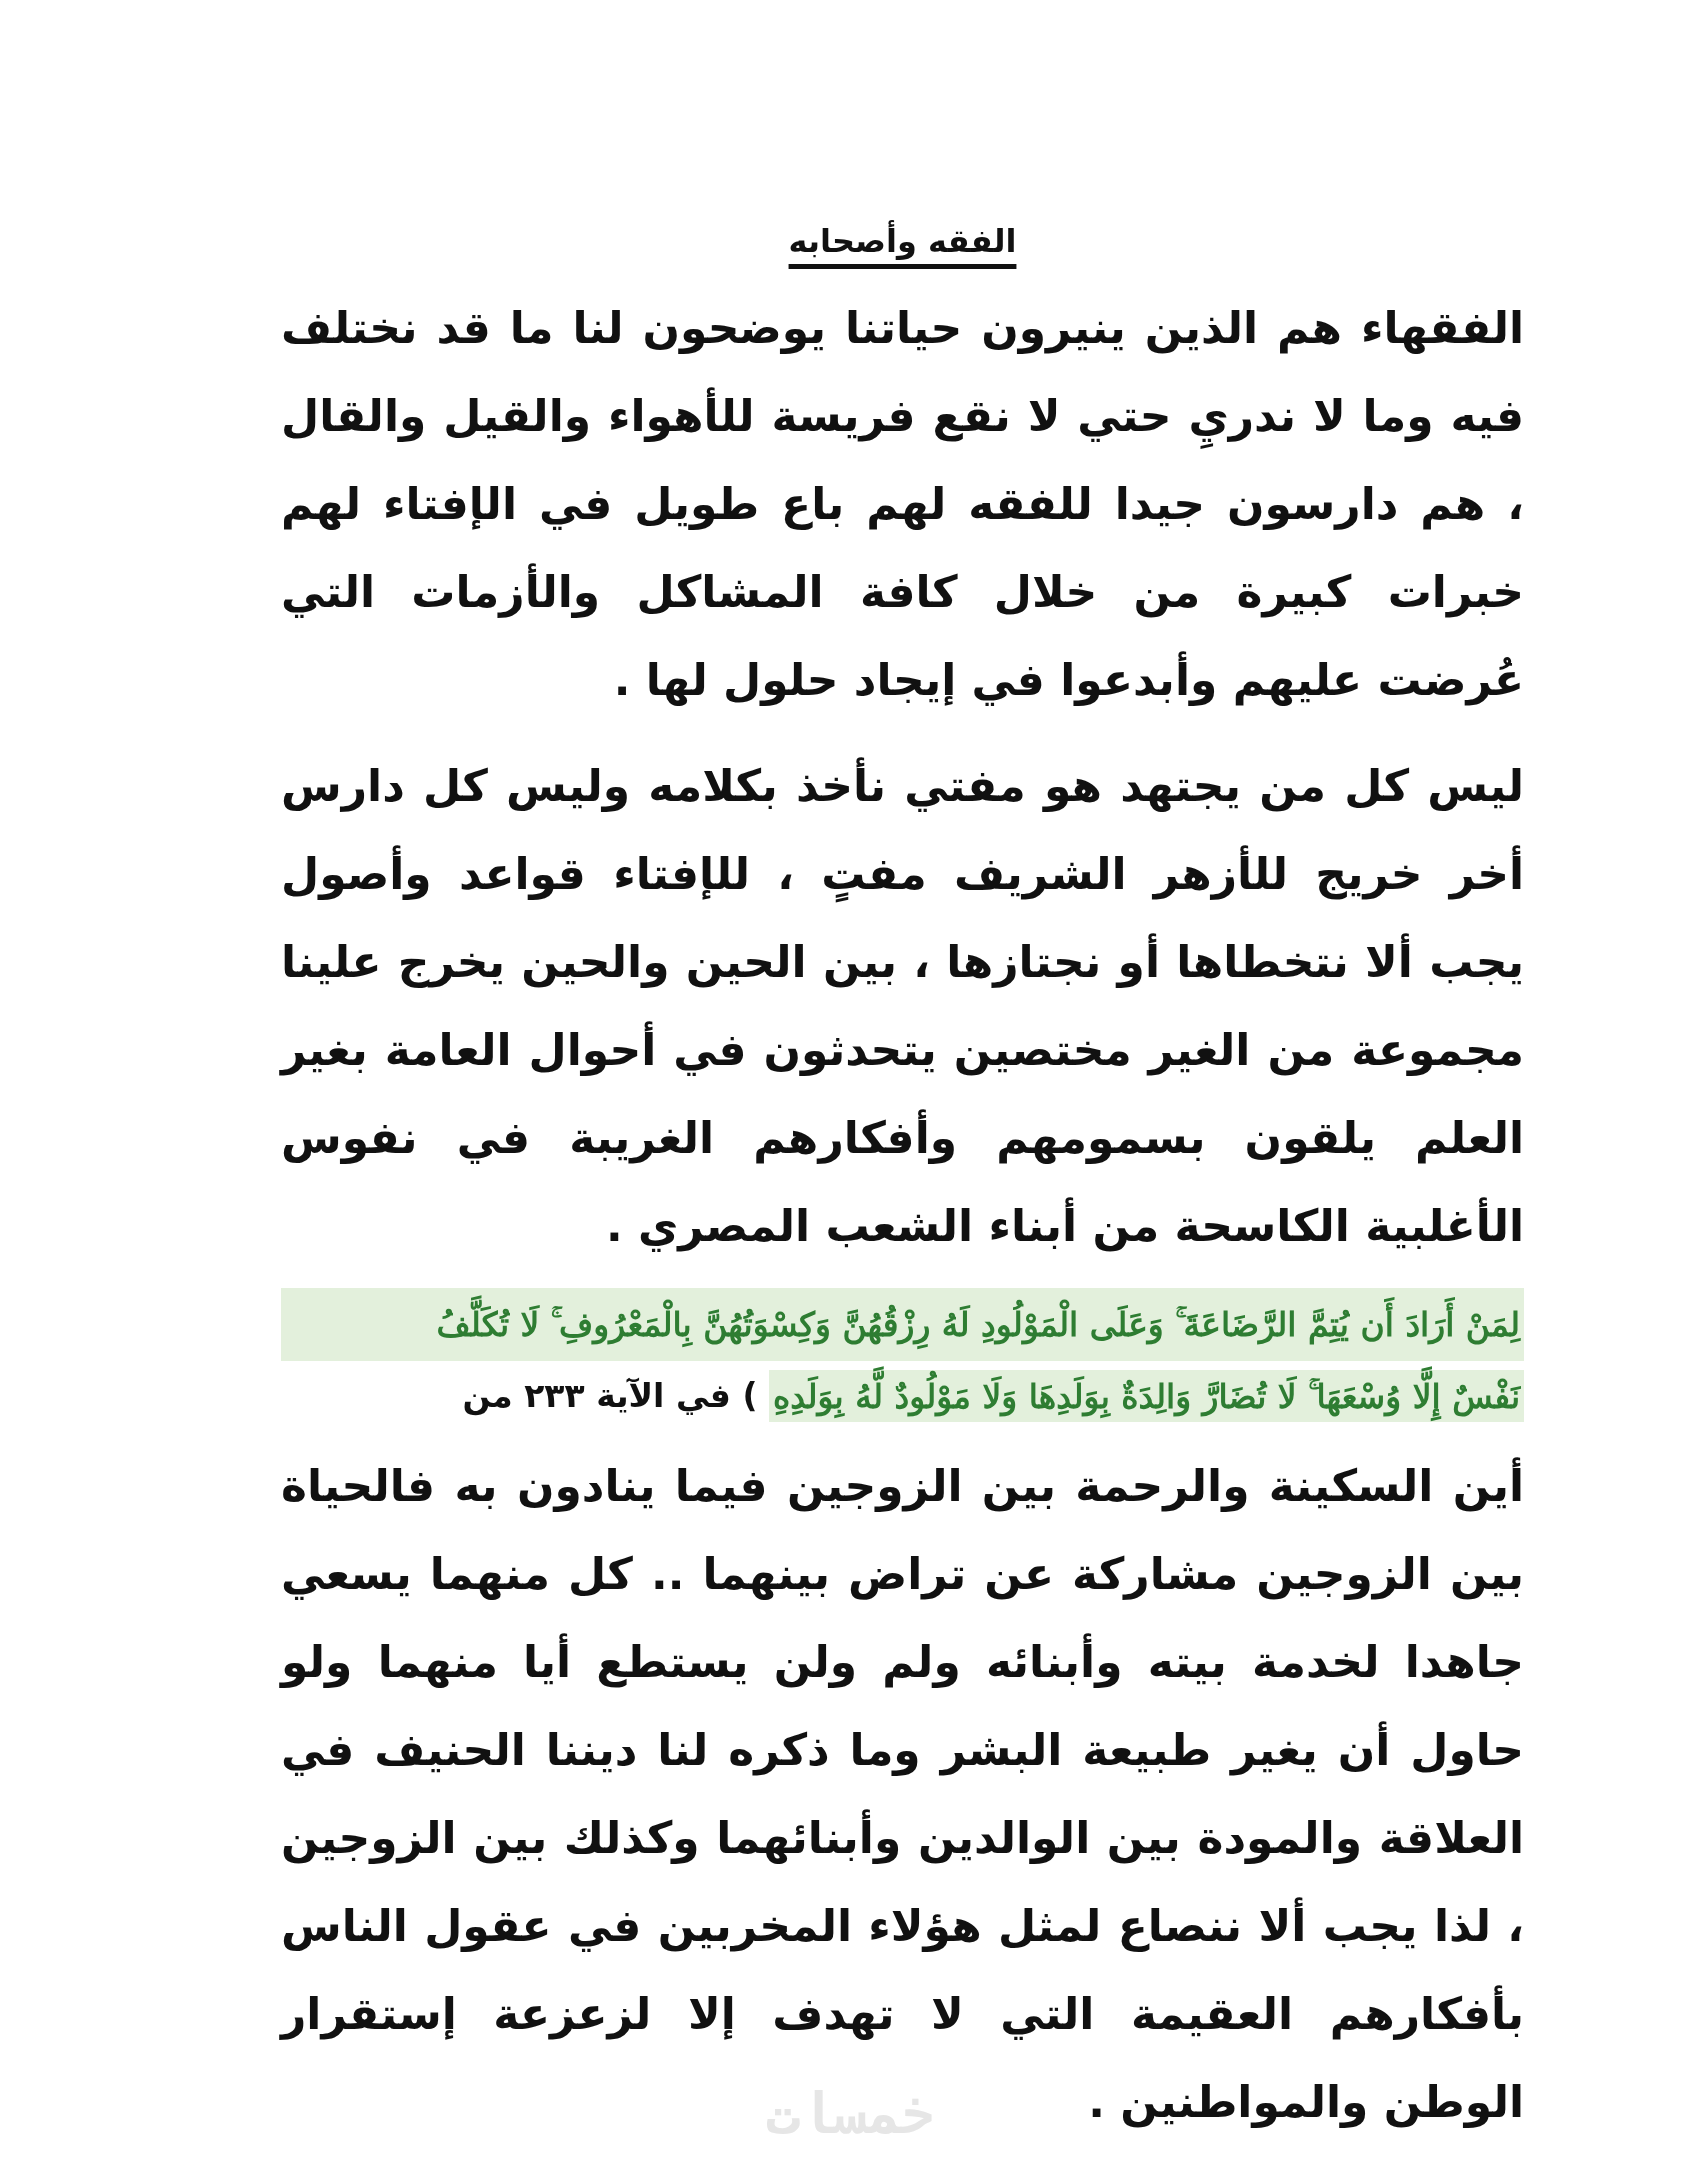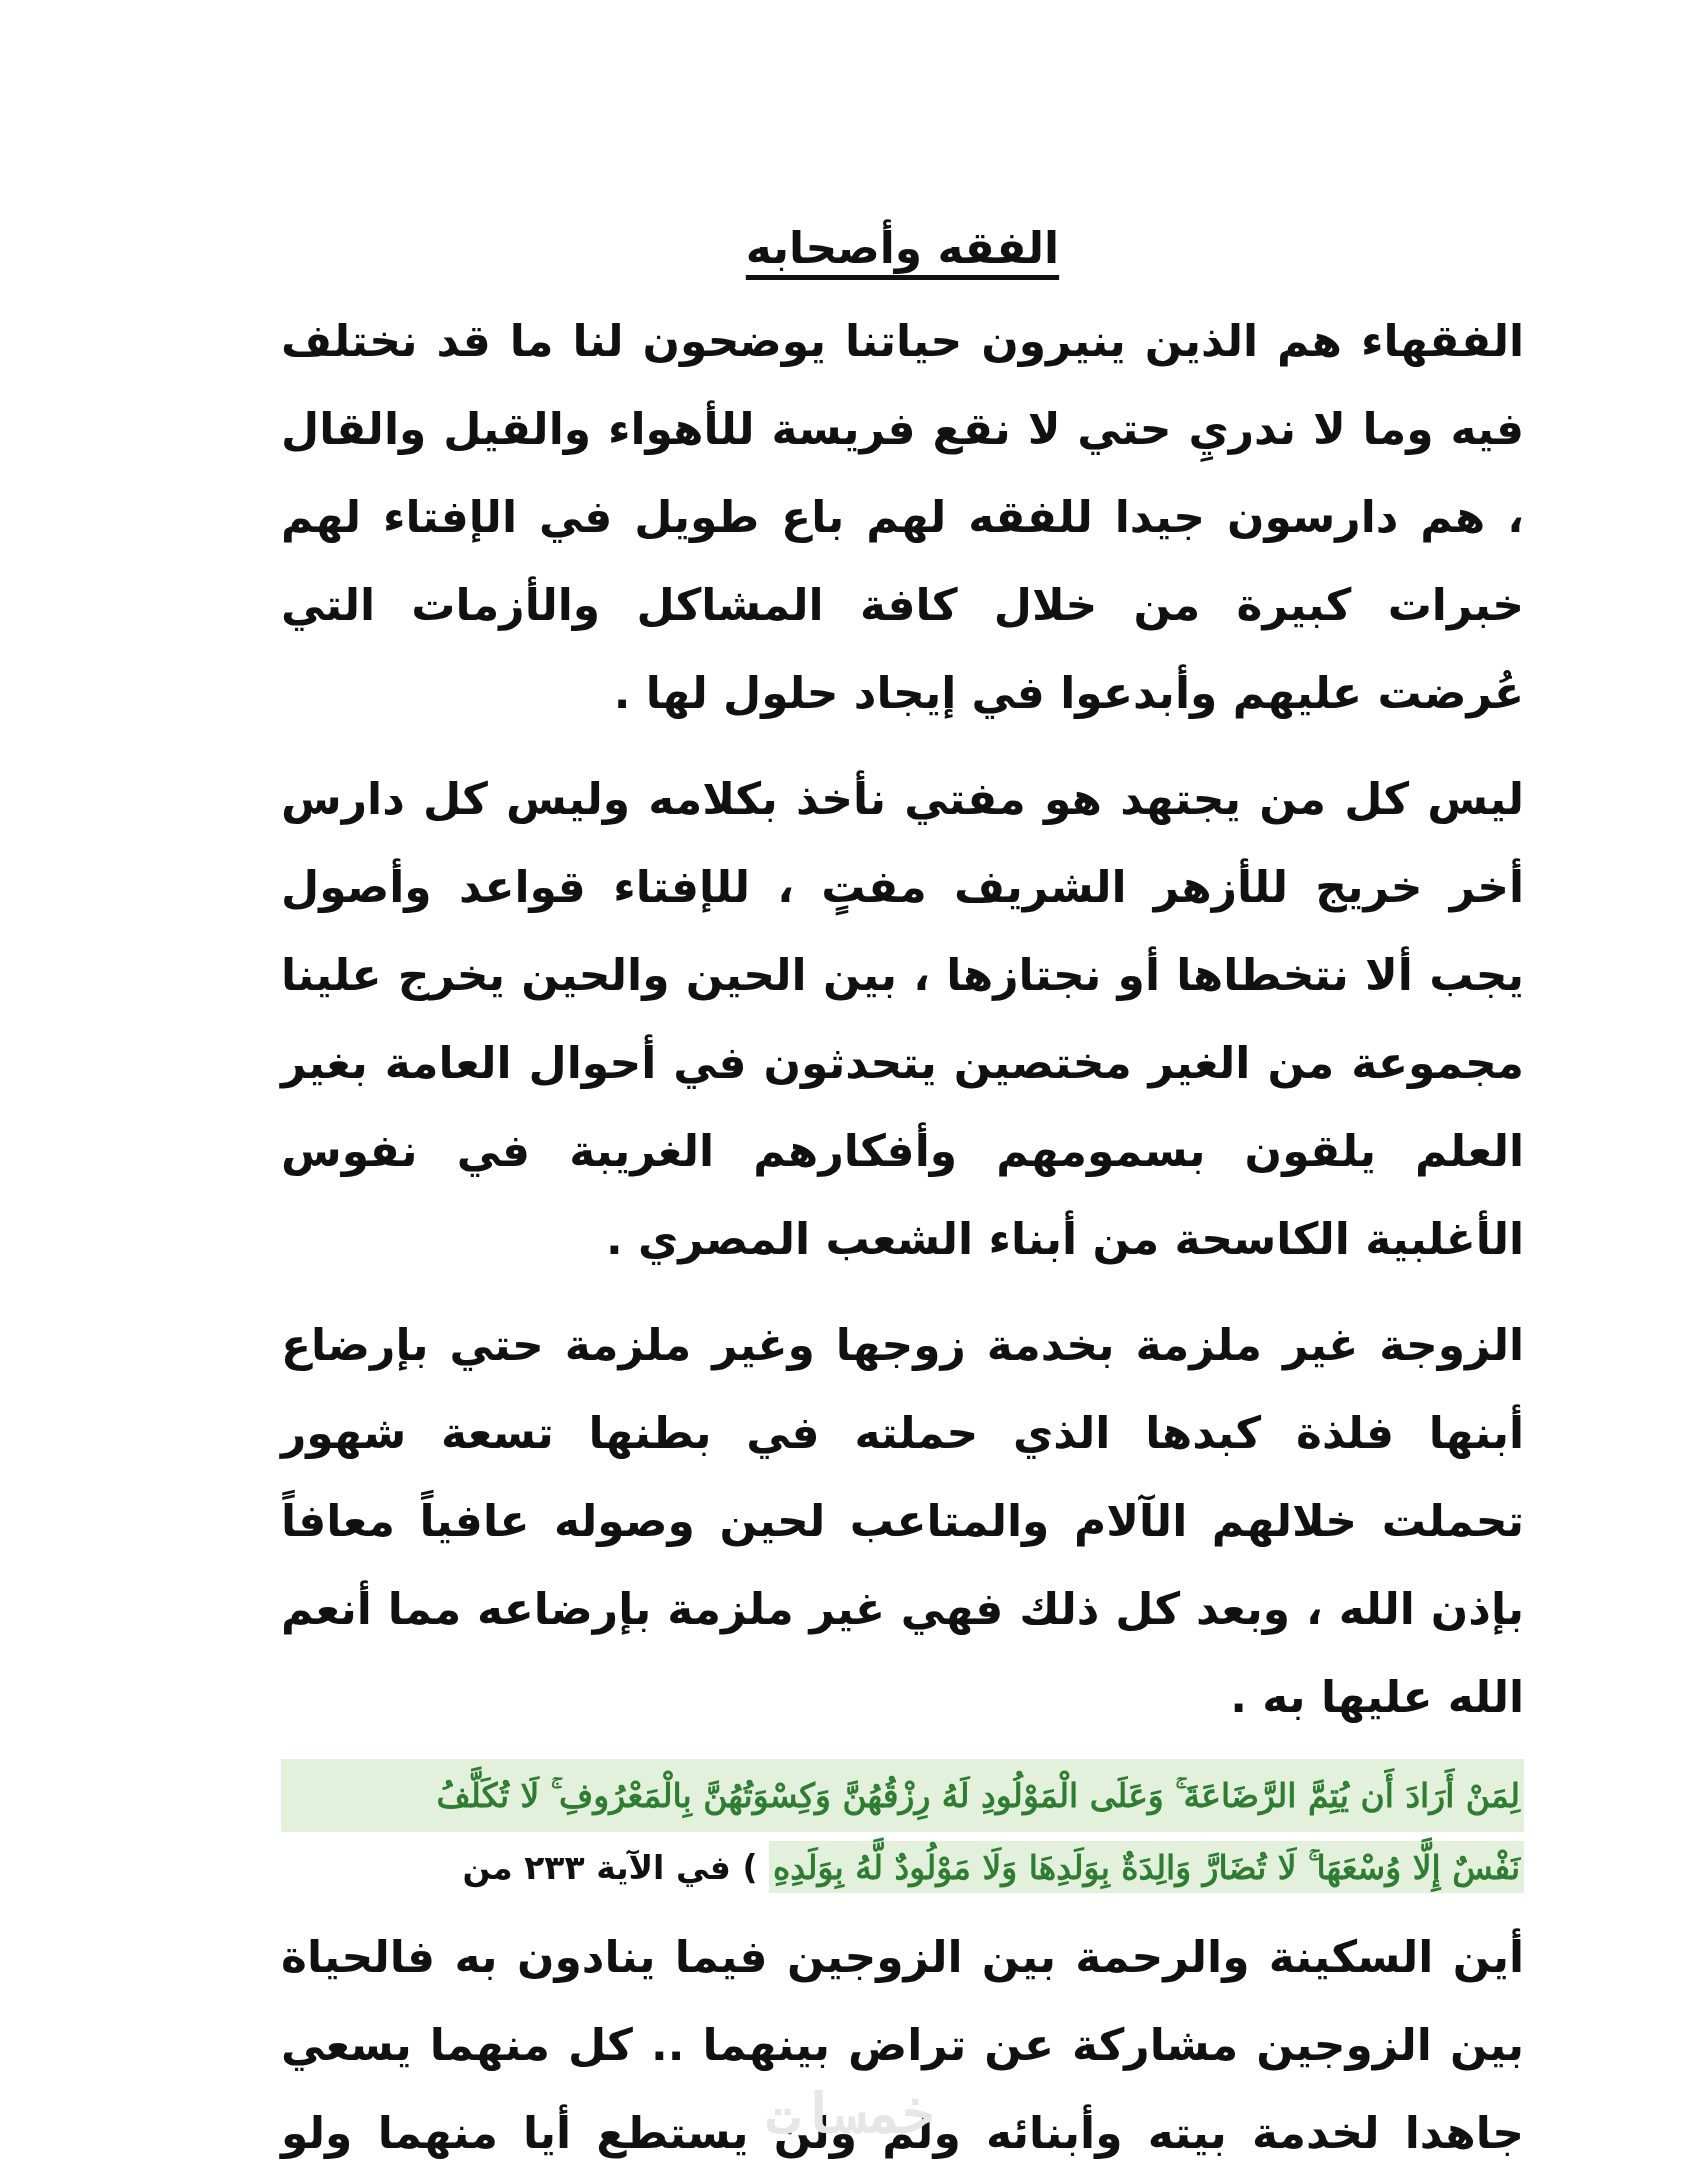--- a/index.html
+++ b/index.html
@@ -8,21 +8,21 @@
     position: absolute;
     left: 281px;
     top: 196px;
     width: 1243px;
     direction: rtl;
     font-family: "DejaVu Sans", sans-serif;
     color: #111;
   }
   .title {
     text-align: center;
-    font-size: 44px;
+    font-size: 32px;
     font-weight: bold;
     margin: 26px 0 23.6px 0;
   }
   .title span {
     text-decoration: underline;
     text-decoration-thickness: 4.6px;
     text-underline-offset: 11.8px;
   }
   .para {
     font-size: 44px;
@@ -63,21 +63,20 @@
 </head>
 <body>
 
 <div class="page">
   <h1 class="title">
     <span>الفقه وأصحابه</span>
   </h1>
 
   <p class="para">الفقهاء هم الذين ينيرون حياتنا يوضحون لنا ما قد نختلف فيه وما لا ندريِ حتي لا نقع فريسة للأهواء والقيل والقال ، هم دارسون جيدا للفقه لهم باع طويل في الإفتاء لهم خبرات كبيرة من خلال كافة المشاكل والأزمات التي عُرضت عليهم وأبدعوا في إيجاد حلول لها .</p>
   <p class="para">ليس كل من يجتهد هو مفتي نأخذ بكلامه وليس كل دارس أخر خريج للأزهر الشريف مفتٍ ، للإفتاء قواعد وأصول يجب ألا نتخطاها أو نجتازها ، بين الحين والحين يخرج علينا مجموعة من الغير مختصين يتحدثون في أحوال العامة بغير العلم يلقون بسمومهم وأفكارهم الغريبة في نفوس الأغلبية الكاسحة من أبناء الشعب المصري .</p>
-  <p class="para">الزوجة غير ملزمة بخدمة زوجها وغير ملزمة حتي بإرضاع أبنها فلذة كبدها الذي حملته في بطنها تسعة شهور تحملت خلالهم الآلام والمتاعب لحين وصوله عافياً معافاً بإذن الله ، وبعد كل ذلك فهي غير ملزمة بإرضاعه مما أنعم الله عليها به .</p>
 
   <div class="verse-block">
     <span class="verse-line">
       <span class="hl hl-full">لِمَنْ أَرَادَ أَن يُتِمَّ الرَّضَاعَةَ ۚ وَعَلَى الْمَوْلُودِ لَهُ رِزْقُهُنَّ وَكِسْوَتُهُنَّ بِالْمَعْرُوفِ ۚ لَا تُكَلَّفُ</span>
     </span>
     <span class="verse-line">
       <span class="hl">نَفْسٌ إِلَّا وُسْعَهَا ۚ لَا تُضَارَّ وَالِدَةٌ بِوَلَدِهَا وَلَا مَوْلُودٌ لَّهُ بِوَلَدِهِ</span>
       <span>) في الآية ٢٣٣ من</span>
     </span>
   </div>

